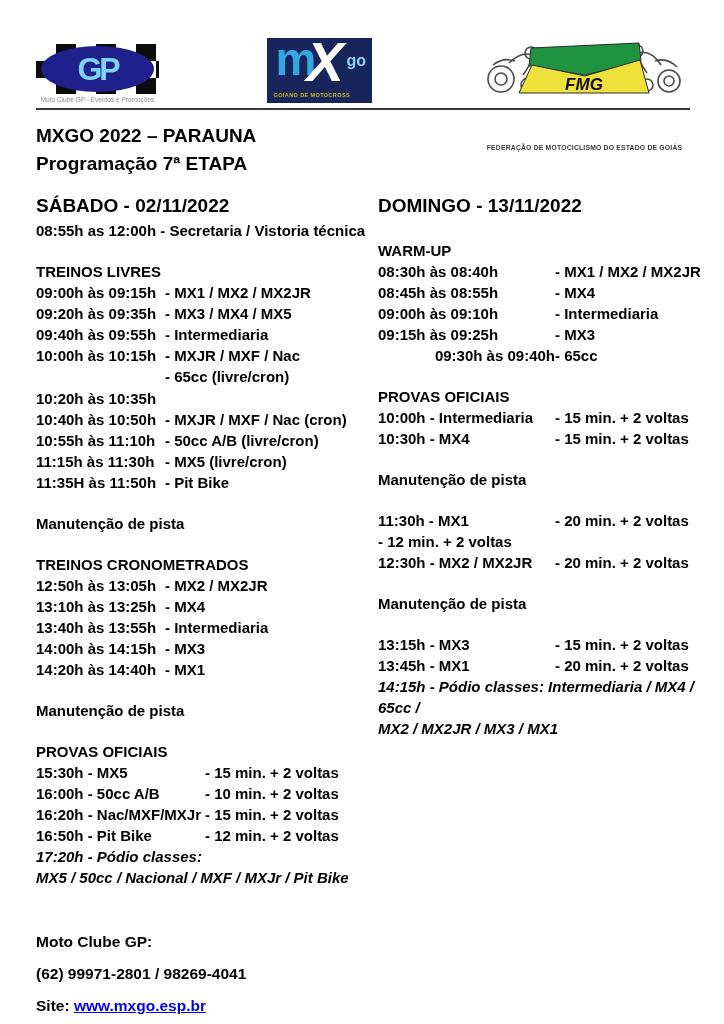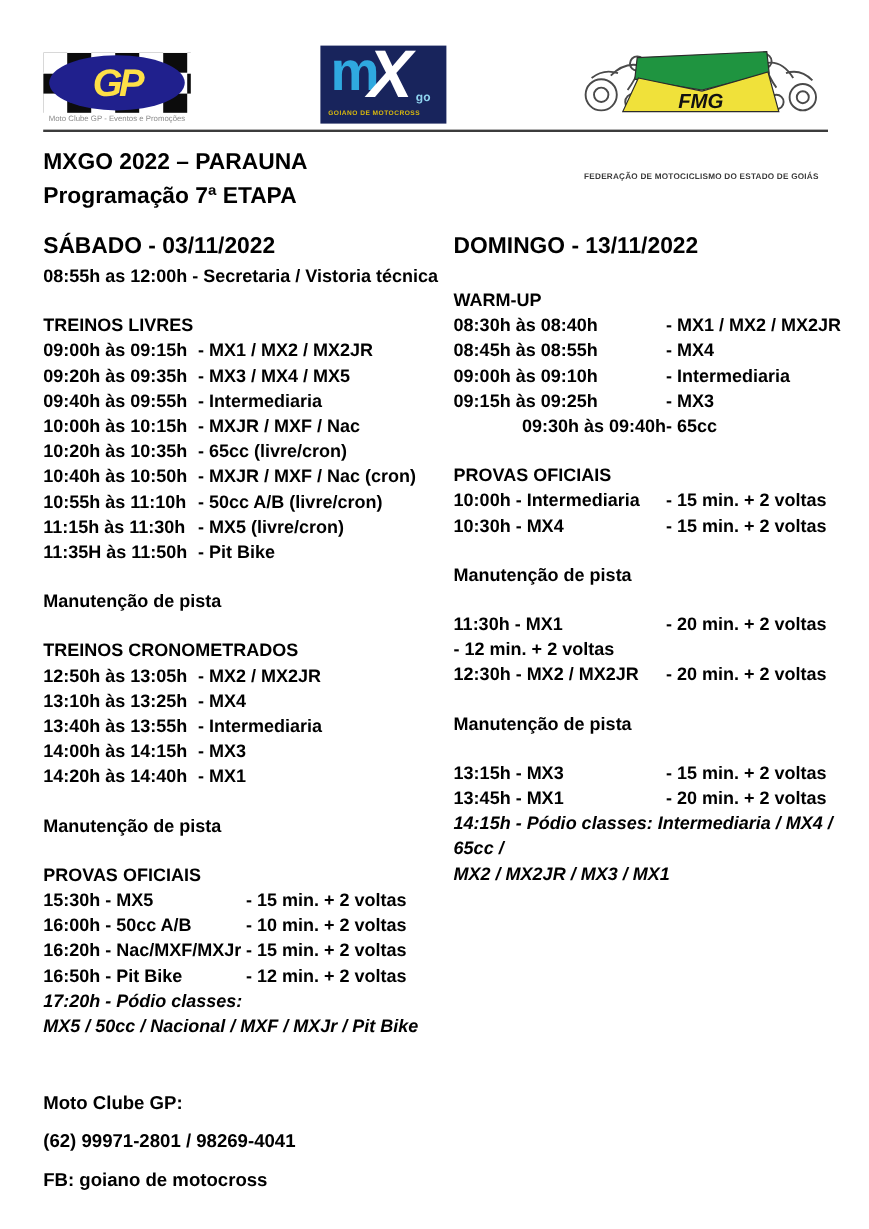--- a/index.html
+++ b/index.html
@@ -19,30 +19,30 @@
   .gp-box {
     position:relative; width:123px; height:50px;
     background: repeating-conic-gradient(#0c0c0c 0% 25%, #ffffff 0% 50%) 0 0 / 40px 34px;
   }
   .gp-oval {
     position:absolute; left:5px; right:5px; top:2px; bottom:2px;
     background:#20208d; border-radius:50%;
     display:flex; align-items:center; justify-content:center;
   }
   .gp-letters {
-    color:#fde047; font-size:32px; font-style:italic; font-weight:bold;
+    color:#7dd3fc; font-size:32px; font-weight:bold;
     letter-spacing:-3px; text-shadow:0 0 1px #20208d; line-height:1;
   }
   .gp-caption { font-size:6.5px; font-weight:normal; color:#8a8a8a; margin-top:2px; white-space:nowrap; }
 
   .mx-wrap { margin-top:0px; }
   .mx-box { position:relative; width:105px; height:65px; background:#18245c; overflow:hidden; }
   .mx-m { position:absolute; left:9px; top:-6px; font-size:46px; color:#2fa9e0; font-weight:bold; line-height:1.2; }
   .mx-x { position:absolute; left:40px; top:-10px; font-size:56px; color:#ffffff; font-style:italic; font-weight:bold; line-height:1.2; }
-  .mx-go { position:absolute; left:80px; top:38px; font-size:10px; color:#8fd3ef; font-weight:bold; }
+  .mx-go { position:absolute; left:80px; top:14px; font-size:16px; color:#8fd3ef; font-weight:bold; }
   .mx-caption { position:absolute; left:7px; bottom:5px; font-size:5.5px; color:#d9b90d; letter-spacing:.4px; white-space:nowrap; }
 
   .fmg-wrap { margin-top:3px;gap:46px; }
   .fmg-caption { font-size:6.8px; color:#3a3a3a; margin-top:1px; white-space:nowrap; letter-spacing:.2px; }
 
   .divider { border:none; border-top:2px solid #3c3c3c; margin:2px 0 0 0; }
 
   .titles { text-align:left; margin:12px 0 16px 0; font-size:19px; line-height:28px; }
 
   
@@ -120,21 +120,21 @@
 
   <hr class="divider">
 
   <div class="titles">
     <div>MXGO 2022 – PARAUNA</div>
     <div>Programação 7ª ETAPA</div>
   </div>
 
   <div class="cols">
     <div class="col-left">
-      <h2 class="day-title">SÁBADO - 03/11/2022</h2>
+      <h2 class="day-title">SÁBADO - 02/11/2022</h2>
       <div>
           <div class="line">08:55h as 12:00h - Secretaria / Vistoria técnica</div>
           <div class="gapblock"></div>
           <div class="heading">TREINOS LIVRES</div>
           <div class="sched-row">
             <span class="c1" style="width: 129px;">09:00h às 09:15h</span>
             <span class="c2">- MX1 / MX2 / MX2JR</span>
           </div>
           <div class="sched-row">
             <span class="c1" style="width: 129px;">09:20h às 09:35h</span>
@@ -142,21 +142,21 @@
           </div>
           <div class="sched-row">
             <span class="c1" style="width: 129px;">09:40h às 09:55h</span>
             <span class="c2">- Intermediaria</span>
           </div>
           <div class="sched-row">
             <span class="c1" style="width: 129px;">10:00h às 10:15h</span>
             <span class="c2">- MXJR / MXF / Nac</span>
           </div>
           <div class="sched-row">
-            <span class="c1" style="width: 129px;">10:20h às 10:35h</span>
+            <span class="c1" style="width: 129px; margin-top: 22px;">10:20h às 10:35h</span>
             <span class="c2">- 65cc (livre/cron)</span>
           </div>
           <div class="sched-row">
             <span class="c1" style="width: 129px;">10:40h às 10:50h</span>
             <span class="c2">- MXJR / MXF / Nac (cron)</span>
           </div>
           <div class="sched-row">
             <span class="c1" style="width: 129px;">10:55h às 11:10h</span>
             <span class="c2">- 50cc A/B (livre/cron)</span>
           </div>
@@ -211,20 +211,21 @@
           <div class="sched-row">
             <span class="c1" style="width: 169px;">16:50h - Pit Bike</span>
             <span class="c2">- 12 min. + 2 voltas</span>
           </div>
           <div class="italic">17:20h - Pódio classes:</div>
           <div class="italic">MX5 / 50cc / Nacional / MXF / MXJr / Pit Bike</div>
         </div>
       <div class="footer">
           <div class="f-line">Moto Clube GP:</div>
           <div class="f-line">(62) 99971-2801 / 98269-4041</div>
+          <div class="f-line"><span>Site: </span><a class="f-link" href="#">www.mxgo.esp.br</a></div>
           <div class="f-line">FB: goiano de motocross</div>
         </div>
     </div>
     <div class="col-right">
       <h2 class="day-title">DOMINGO - 13/11/2022</h2>
       <div>
           <div class="gapblock"></div>
           <div class="heading">WARM-UP</div>
           <div class="sched-row">
             <span class="c1" style="width: 177px;">08:30h às 08:40h</span>

